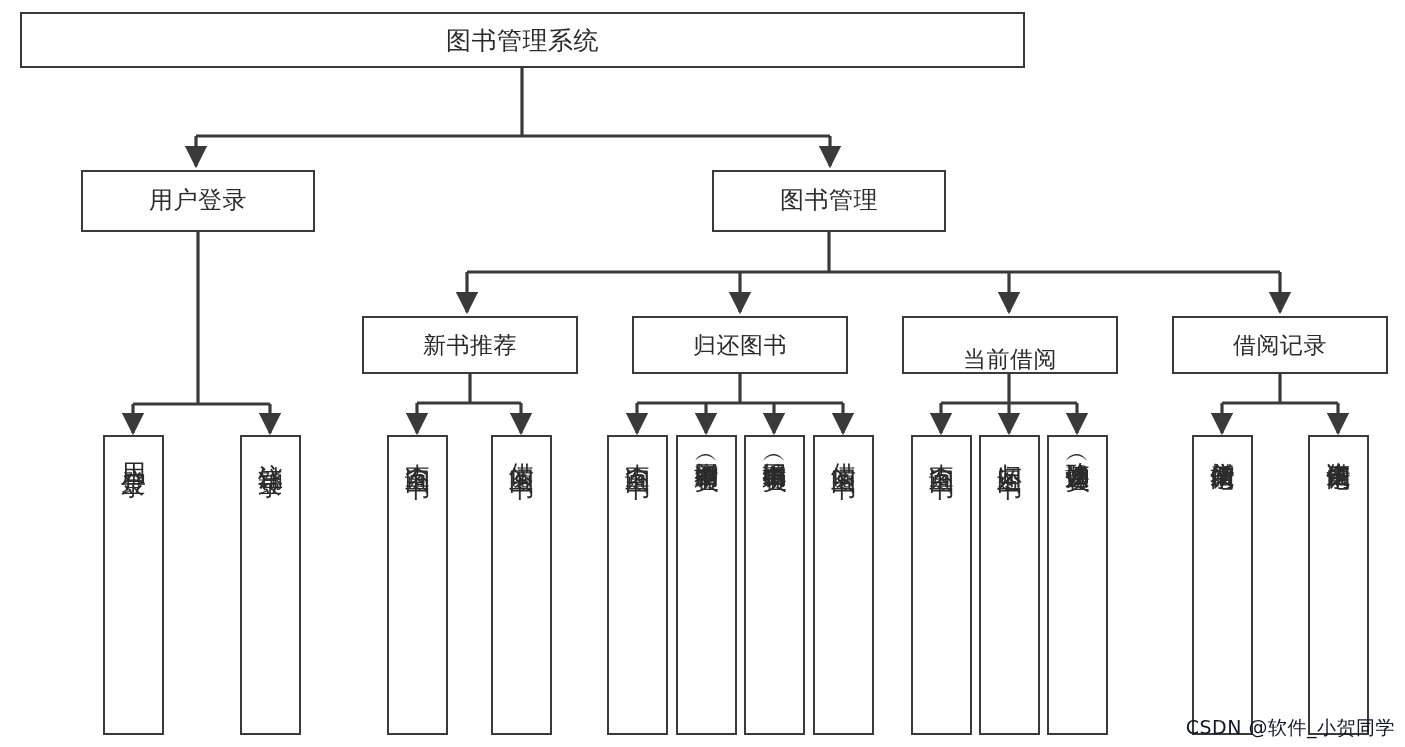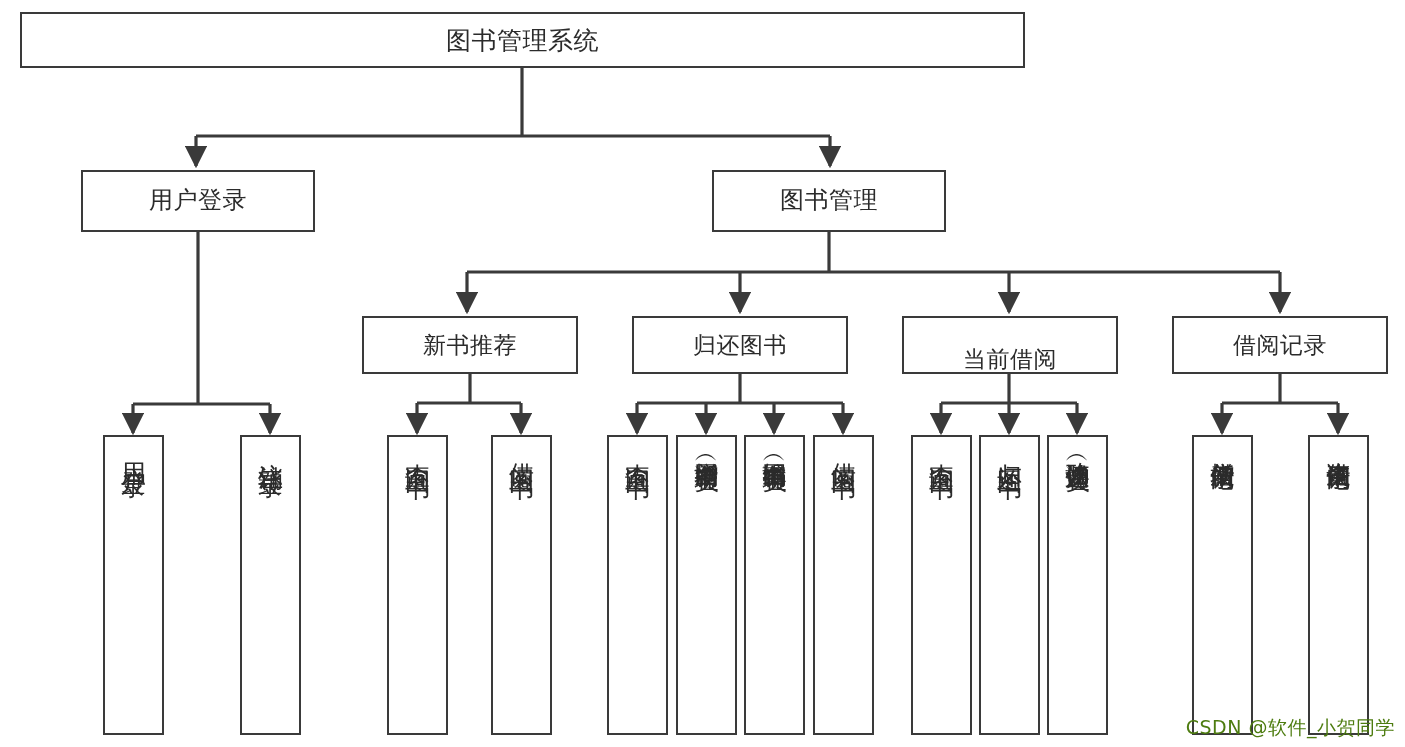--- a/index.html
+++ b/index.html
@@ -70,21 +70,21 @@
   }
   .node.leaf.tall .node-label {
     font-size: 24px;
     letter-spacing: 1px;
   }
   
   .watermark {
     position: absolute;
     right: 10px;
     bottom: 6px;
-    color: #4d7c0f;
+    color: #0f172a;
     font-size: 19px;
     letter-spacing: 0.5px;
     white-space: nowrap;
     pointer-events: none;
     font-family: "DejaVu Sans", "Liberation Sans", sans-serif;
   }
 </style>
 </head>
 <body>
 

